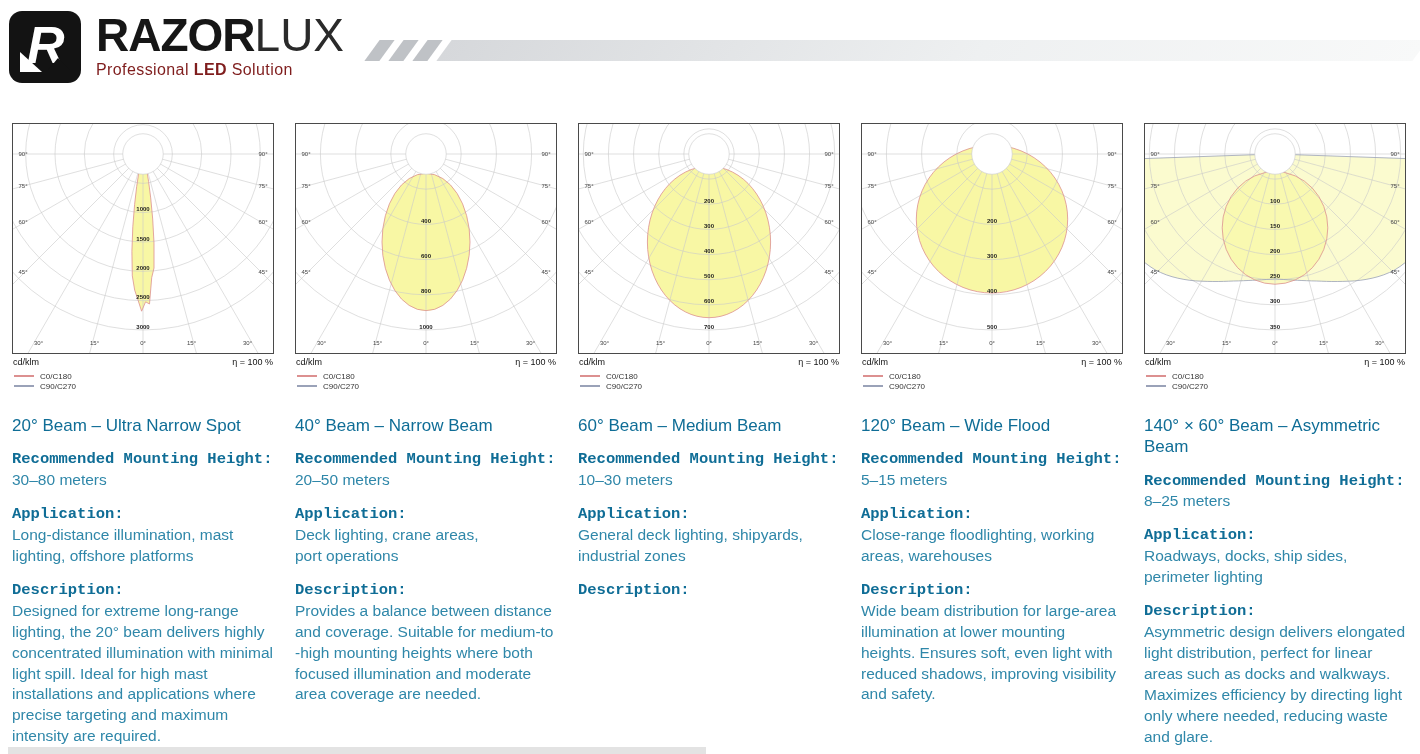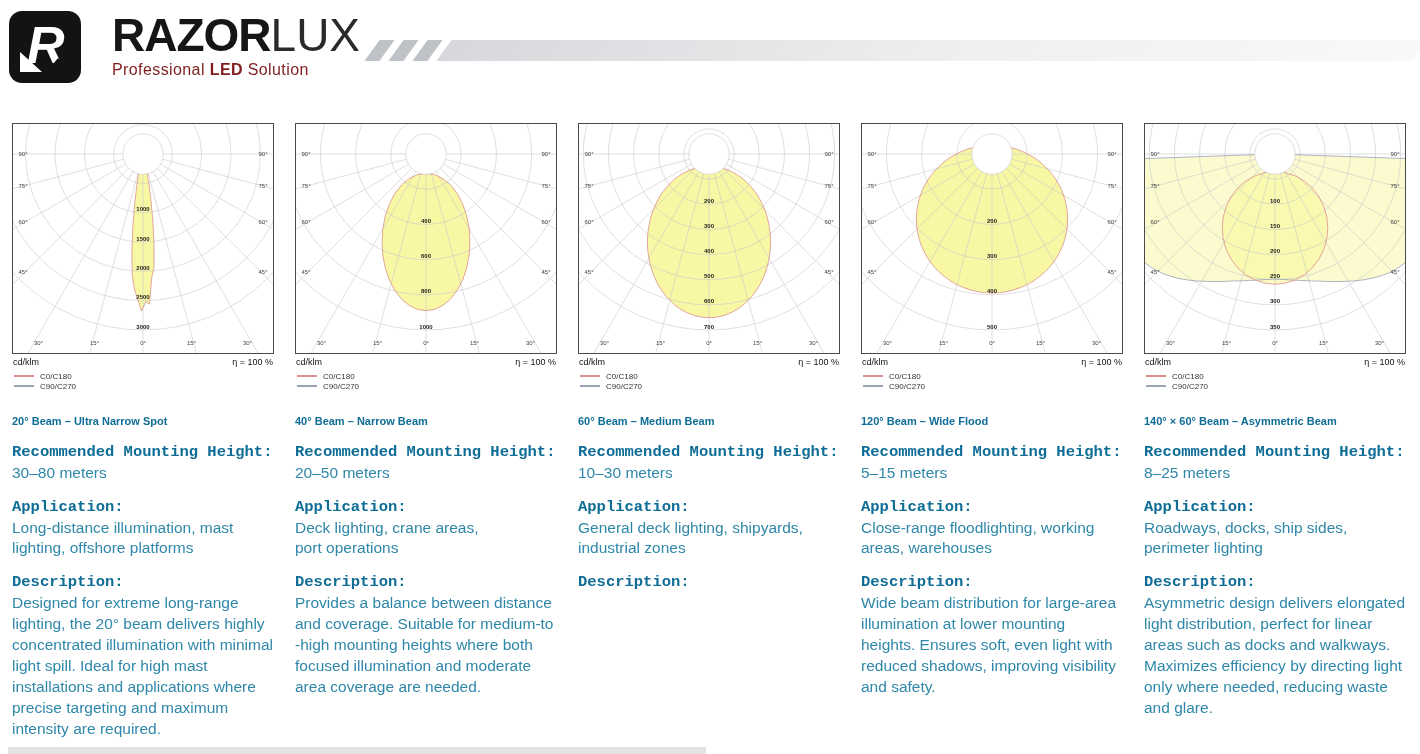--- a/index.html
+++ b/index.html
@@ -2,42 +2,42 @@
 <html><head>
 <meta charset="utf-8">
 <style>
   html,body{margin:0;padding:0;background:#fff;}
   body{width:1420px;height:754px;position:relative;overflow:hidden;
        font-family:"Liberation Sans", sans-serif;}
 
   
   .header{position:absolute;left:0;top:0;width:1420px;height:110px;}
   .logo-tile{position:absolute;left:8px;top:10px;width:74px;height:74px;}
-  .wordmark{position:absolute;left:112px;top:12px;}
+  .wordmark{position:absolute;left:96px;top:12px;}
   .wordmark-top{font-size:46px;line-height:1;color:#161616;letter-spacing:-1px;}
   .wm-bold{font-weight:bold;}
   .wm-light{font-weight:normal;color:#2a2a2a;letter-spacing:0;}
   .tagline{font-size:16px;color:#7f1d1d;margin-top:3px;letter-spacing:.4px;}
   .tagline b{font-weight:bold;}
   .stripes{position:absolute;left:372px;right:0;top:40px;height:21px;display:flex;gap:9px;align-items:stretch;}
   .tick{width:15px;background:#bfc2c6;transform:skewX(-36deg);}
   .band{flex:1;background:linear-gradient(to right,#d6d8db 0%,#eef0f1 55%,#f8f9f9 100%);transform:skewX(-36deg);}
 
   
   .cols{position:absolute;left:12px;top:123px;display:flex;gap:21px;}
   .col{width:262px;}
   .plot-frame{width:262px;height:231px;border:1px solid #4a4a4a;box-sizing:border-box;background:#fff;overflow:hidden;}
   .plot-frame svg{display:block;}
   .plot-meta{display:flex;justify-content:space-between;font-size:9px;color:#111;margin-top:3px;padding:0 1px;}
   .legend{margin-top:4px;padding-left:2px;}
   .legend-row{display:flex;align-items:center;gap:6px;font-size:8px;color:#333;height:10px;}
   .legend-sample{width:20px;height:2px;display:inline-block;}
 
   .text-block{margin-top:24px;}
-  .beam-title{font-size:11px;font-weight:bold;color:#0f6d96;margin:3px 0 13px 0;line-height:1.25;}
+  .beam-title{font-size:17px;font-weight:normal;color:#0f6d96;margin:3px 0 13px 0;line-height:1.25;}
   .sec{margin-bottom:13px;}
   .sec-label{font-size:15.5px;font-weight:bold;color:#0f6d96;line-height:1.35;font-family:Liberation Mono, monospace;}
   .sec-text{font-size:15.5px;color:#2f87a9;line-height:1.35;}
 
   .bottom-bar{position:absolute;left:8px;bottom:0;width:698px;height:7px;background:#e3e3e3;}
 </style>
 </head>
 <body>
 
 <div class="header">

